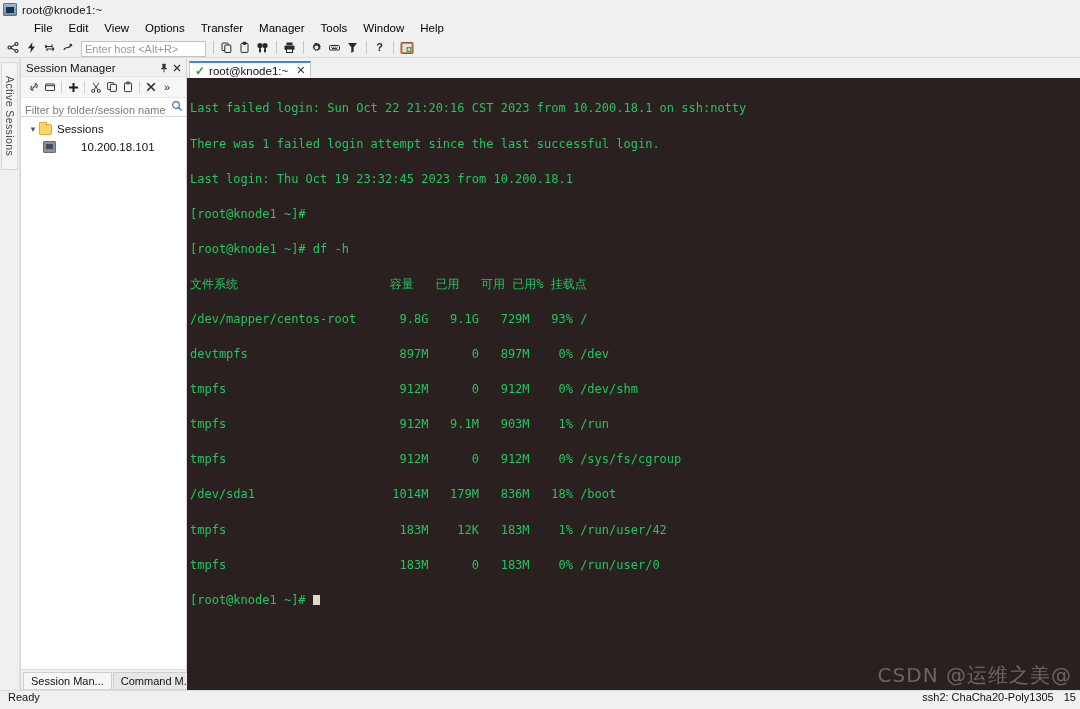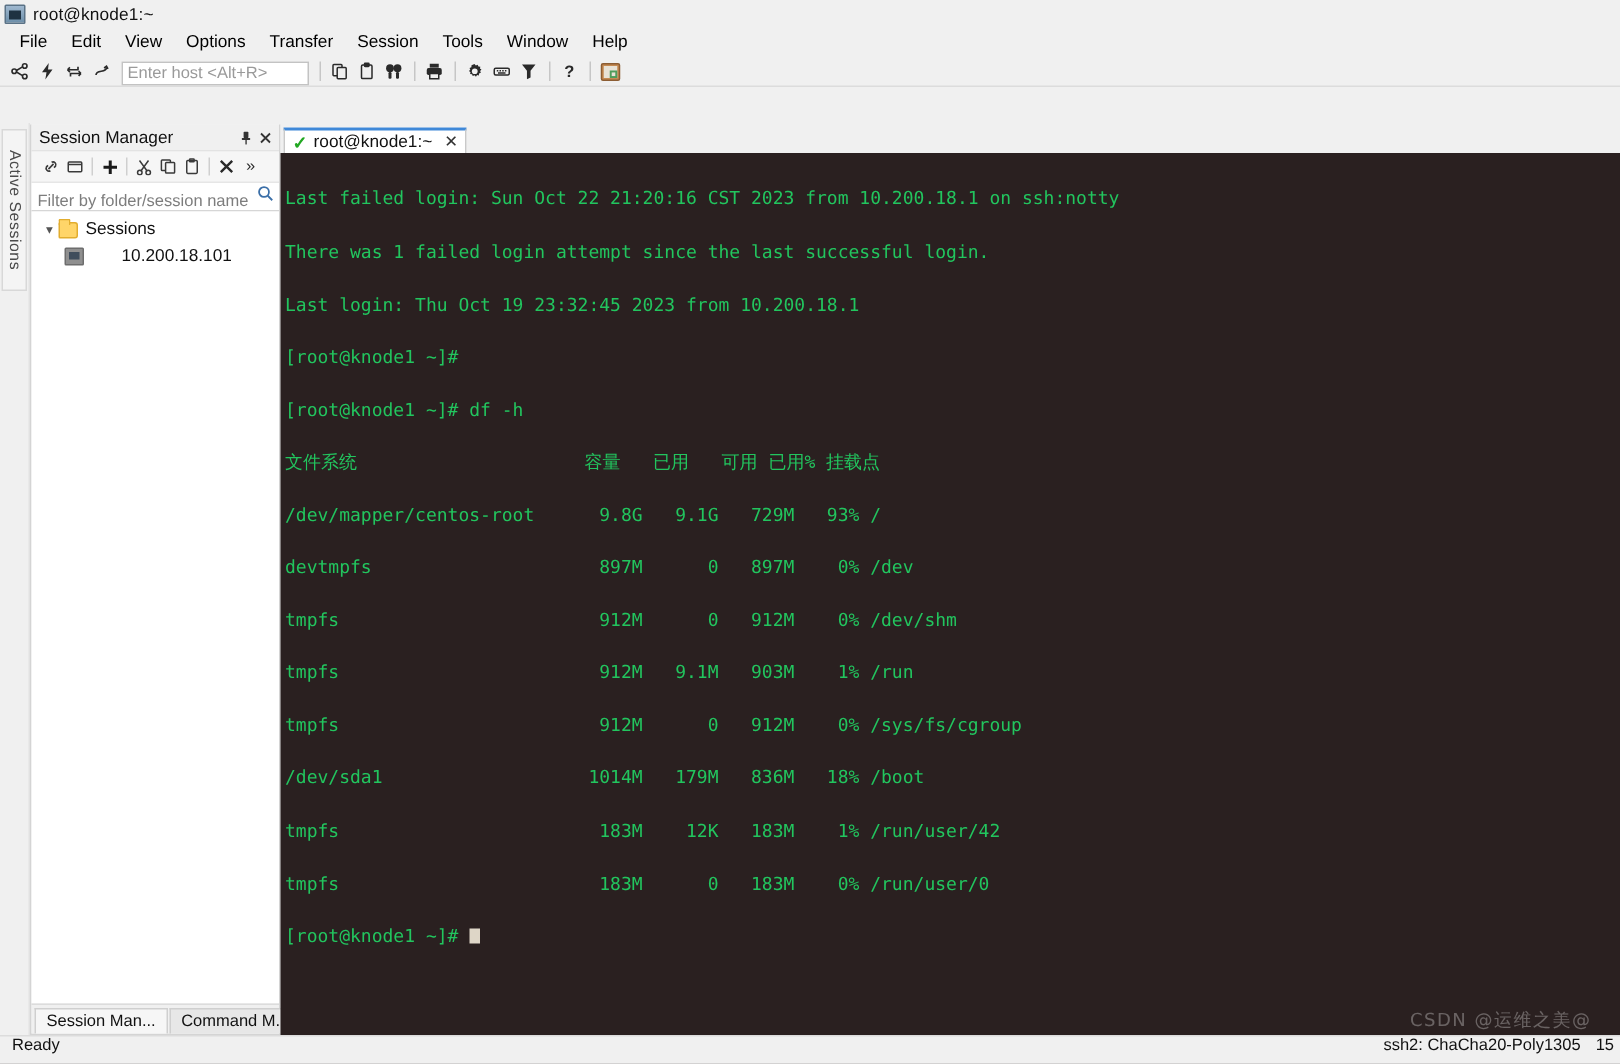--- a/index.html
+++ b/index.html
@@ -47,21 +47,21 @@
     color: #111;
     letter-spacing: 0.1px;
   }
 
   
   .menubar {
     height: 19px;
     background: #f0f0f0;
     display: flex;
     align-items: center;
-    padding-left: 5px;
+    padding-left: 26px;
     flex: 0 0 auto;
   }
   .menu-item {
     font-size: 11.5px;
     color: #000;
     padding: 1px 8px 2px 8px;
     cursor: default;
     white-space: nowrap;
   }
 
@@ -102,21 +102,20 @@
   }
   .host-input::placeholder { color: #9a9a9a; }
 
   
   .body-row {
     flex: 1 1 auto;
     display: flex;
     min-height: 0;
     background: #f0f0f0;
     padding: 0;
-    margin-top: 24px;
   }
 
   
   .vrail {
     width: 20px;
     background: #f0f0f0;
     border-right: 1px solid #e2e2e2;
     display: flex;
     justify-content: center;
     padding-top: 4px;
@@ -335,23 +334,23 @@
     padding: 0 4px 0 8px;
     font-size: 11px;
     color: #111;
     flex: 0 0 auto;
   }
   .status-right { display: flex; gap: 10px; align-items: center; }
 
   
   .watermark {
     position: absolute;
-    right: 19px;
+    right: 8px;
     bottom: 20px;
-    font-size: 12px;
+    font-size: 20px;
     color: rgba(255,255,255,0.30);
     font-family: "DejaVu Sans", sans-serif;
     letter-spacing: 1px;
     pointer-events: none;
     white-space: nowrap;
   }
 </style>
 </head>
 <body>
 
@@ -361,21 +360,21 @@
     <div class="title-icon"></div>
     <div class="title-text">root@knode1:~</div>
   </div>
 
   <div class="menubar">
     <div class="menu-item">File</div>
     <div class="menu-item">Edit</div>
     <div class="menu-item">View</div>
     <div class="menu-item">Options</div>
     <div class="menu-item">Transfer</div>
-    <div class="menu-item">Session</div>
+    <div class="menu-item">Manager</div>
     <div class="menu-item">Tools</div>
     <div class="menu-item">Window</div>
     <div class="menu-item">Help</div>
   </div>
 
   <div class="toolbar">
     <div class="tb-icon">
       <svg width="13" height="13" viewBox="0 0 13 13">
           <g stroke="#2a2a2a" stroke-width="1.1" fill="none">
         <circle cx="9.5" cy="3" r="1.5"></circle>

